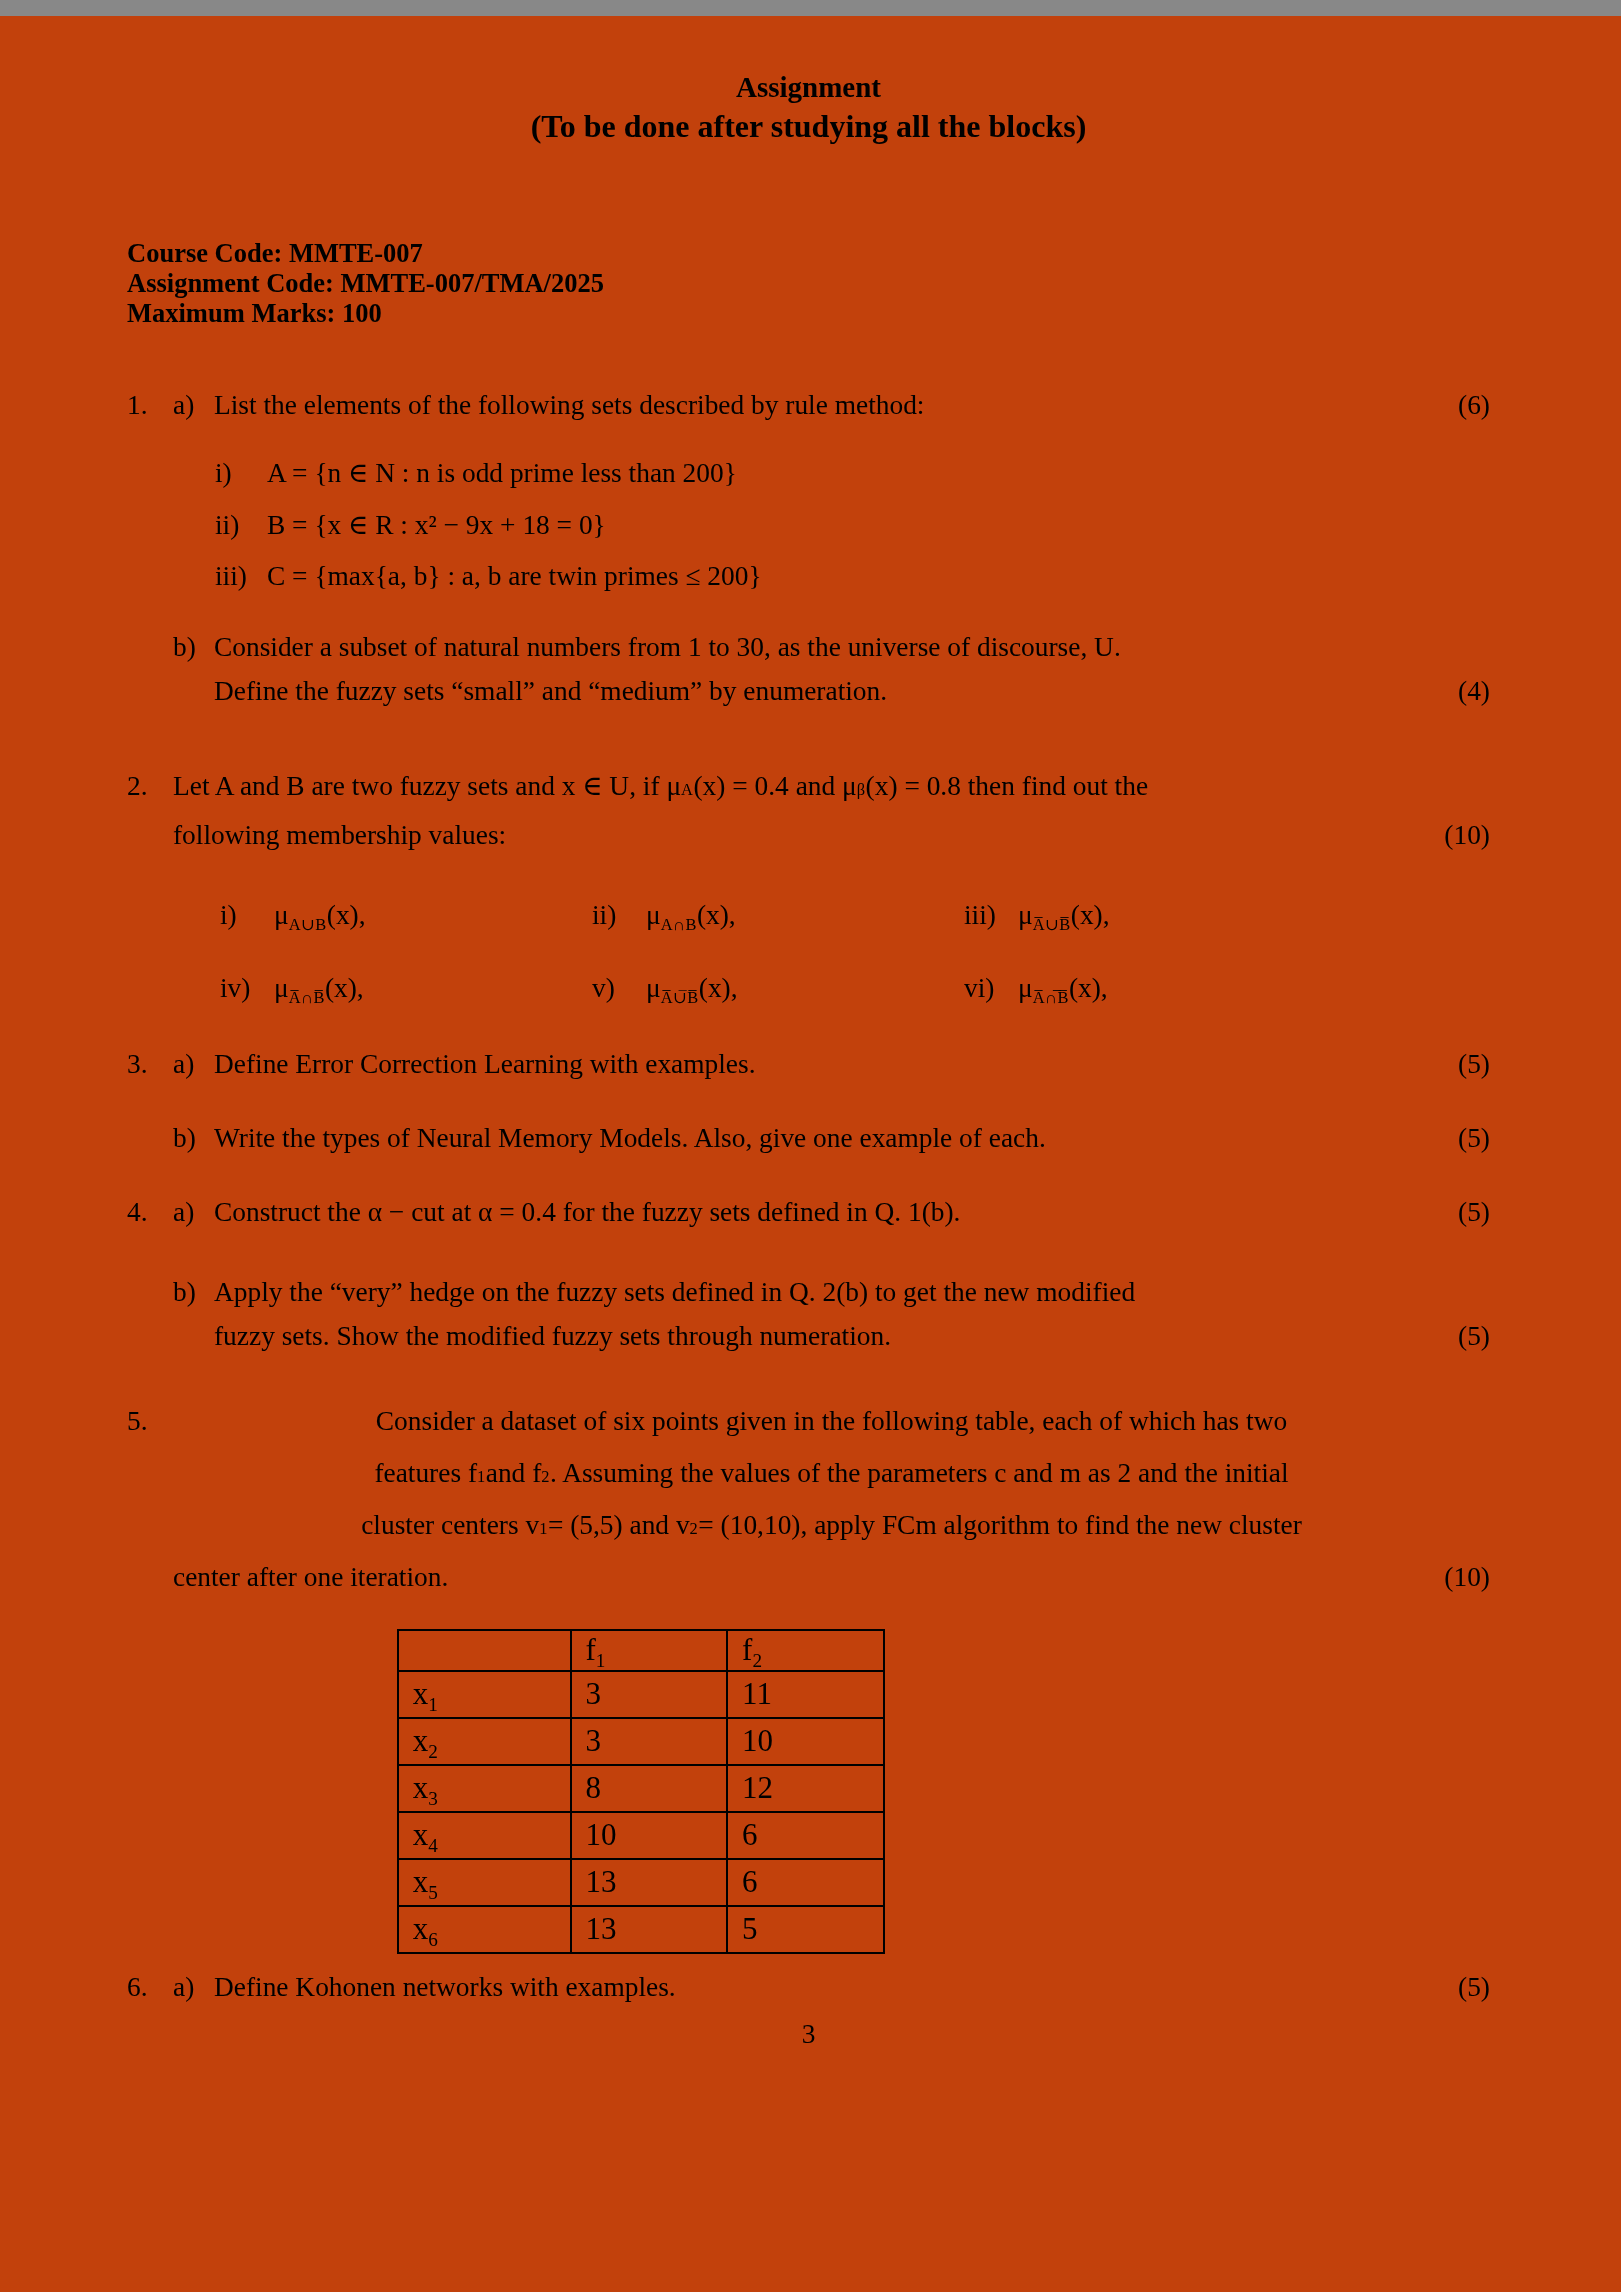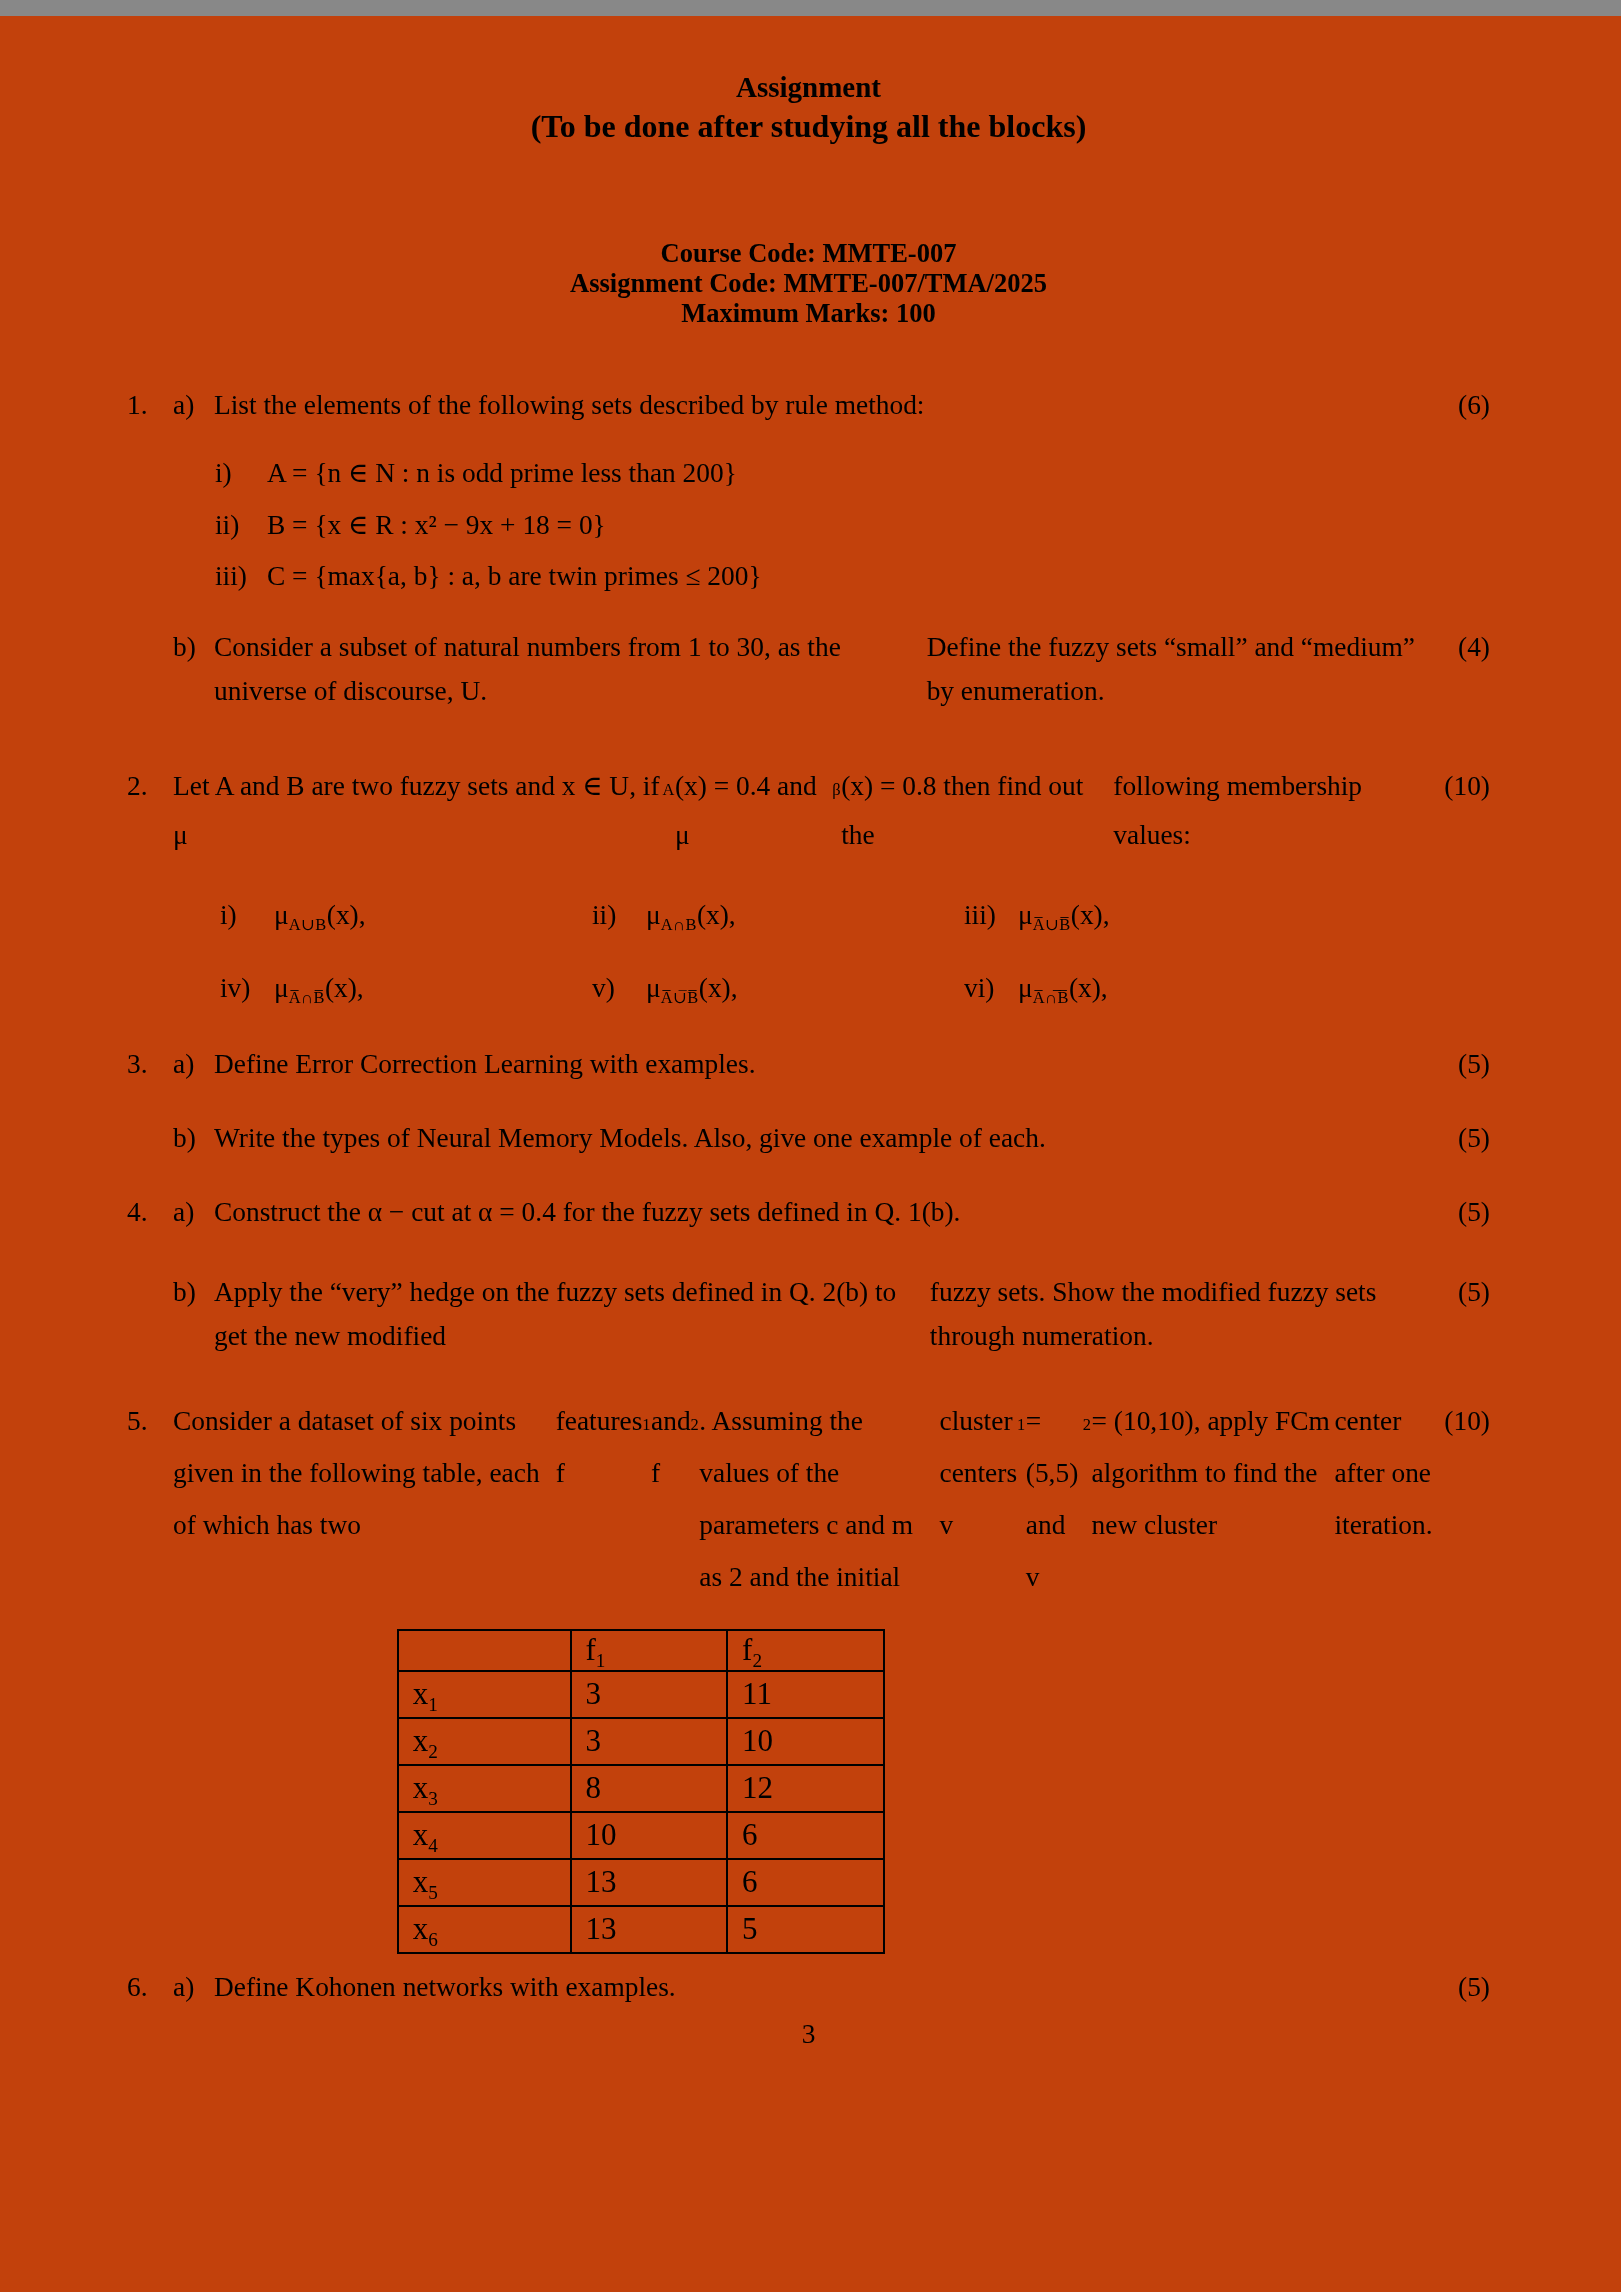--- a/index.html
+++ b/index.html
@@ -11,27 +11,27 @@
     color:#000;
     font-family:"Liberation Serif","DejaVu Serif",serif;
     font-size:27.4px;
     box-sizing:border-box;
     padding:54px 131px 0 127px;
     overflow:hidden;
   }
   .title-block { text-align:center; }
   .title { font-weight:bold; font-size:29px; line-height:35px; }
   .subtitle { font-weight:bold; font-size:32px; line-height:43px; }
-  .meta { margin-top:90px; text-align:center; font-weight:bold; font-size:26.5px; line-height:30px; }
+  .meta { margin-top:90px; text-align:left; font-weight:bold; font-size:26.5px; line-height:30px; }
   .qrow { display:flex; align-items:baseline; line-height:33px; }
   .qnum { width:46px; flex:none; }
   .qletter { width:41px; flex:none; }
   .qtext { }
   .marks { margin-left:auto; padding-left:11.8px; flex:none; }
-  .qbody { flex:1; display:flex; flex-direction:row; }
+  .qbody { flex:1; display:flex; flex-direction:column; }
   .linewrap { display:flex; align-items:baseline; }
   .subitems { margin-left:88px; margin-top:35px; }
   .subitem { display:flex; align-items:baseline; line-height:33px; margin-bottom:18.6px; }
   .inum { width:52px; flex:none; }
   .twolines .linewrap { line-height:44px; }
   .muitems { margin-left:93px; margin-top:39px; }
   .muitems-row { display:flex; line-height:33px; margin-bottom:40px; }
   .mucell { width:372px; display:flex; align-items:baseline; flex:none; }
   .mucell .inum { width:54px; }
   sub { font-size:0.62em; line-height:0; }

